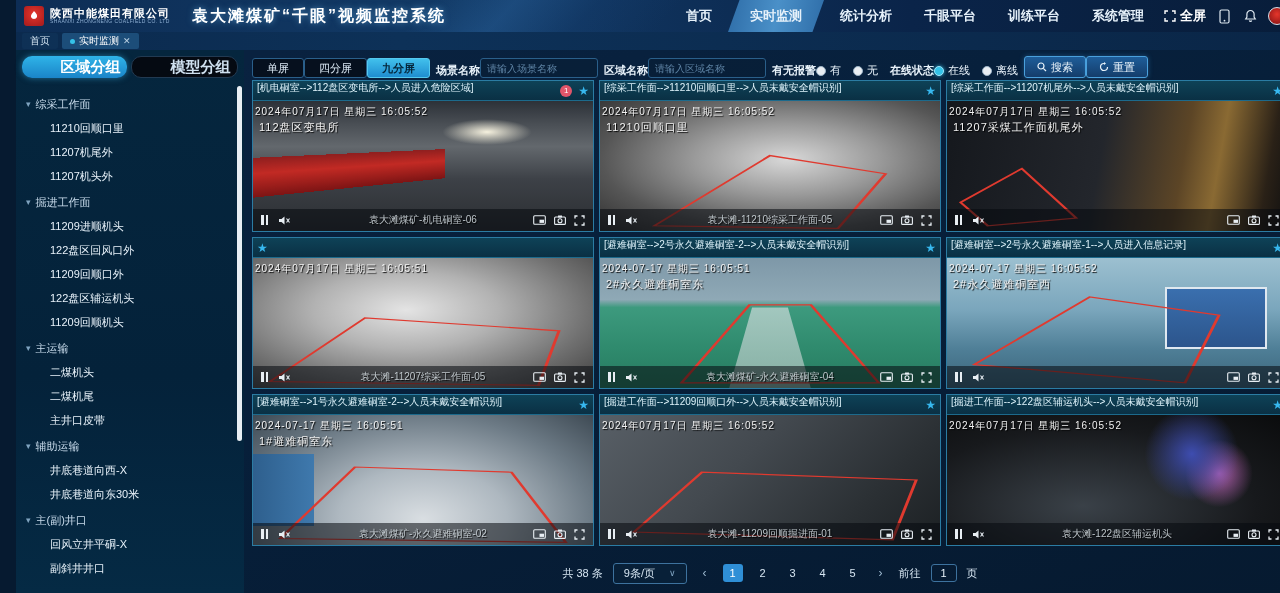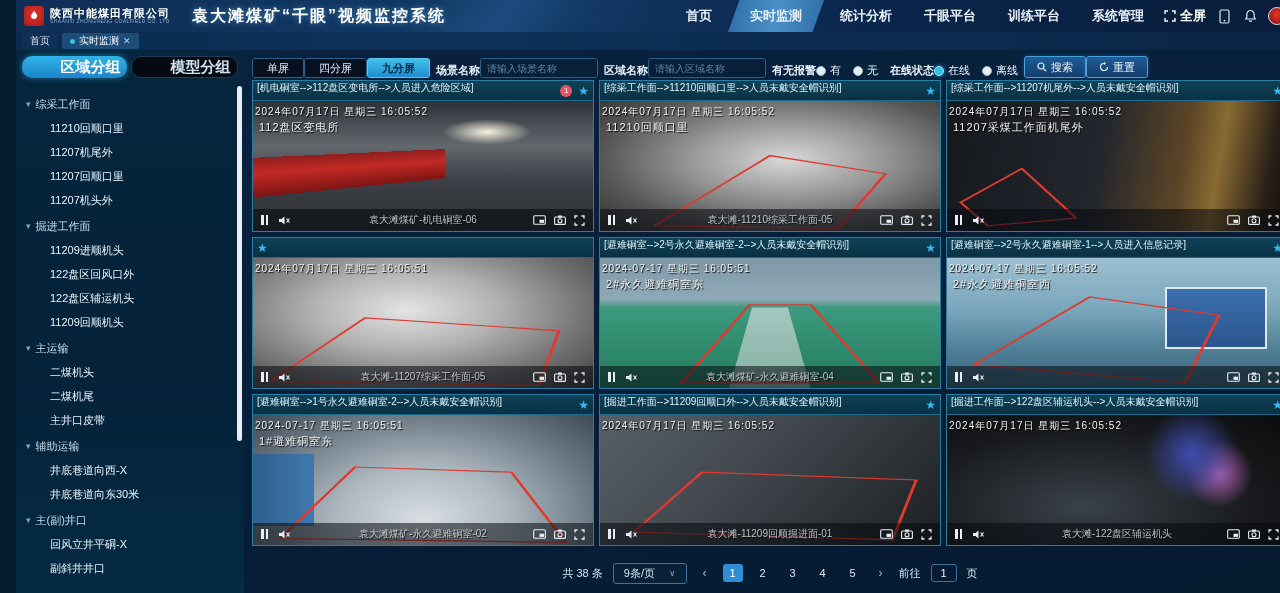--- a/index.html
+++ b/index.html
@@ -169,31 +169,31 @@
     </div>
     <div class="tree">
 
       <div class="tree-group">
         <div class="group-row">
           <span class="caret">▾</span>
           <span>综采工作面</span>
         </div>
         <div class="tree-item">11210回顺口里</div>
         <div class="tree-item">11207机尾外</div>
-        <div class="tree-item">11207回顺口里</div>
         <div class="tree-item">11207机头外</div>
       </div>
 
       <div class="tree-group">
         <div class="group-row">
           <span class="caret">▾</span>
           <span>掘进工作面</span>
         </div>
         <div class="tree-item">11209进顺机头</div>
         <div class="tree-item">122盘区回风口外</div>
+        <div class="tree-item">11209回顺口外</div>
         <div class="tree-item">122盘区辅运机头</div>
         <div class="tree-item">11209回顺机头</div>
       </div>
 
       <div class="tree-group">
         <div class="group-row">
           <span class="caret">▾</span>
           <span>主运输</span>
         </div>
         <div class="tree-item">二煤机头</div>

